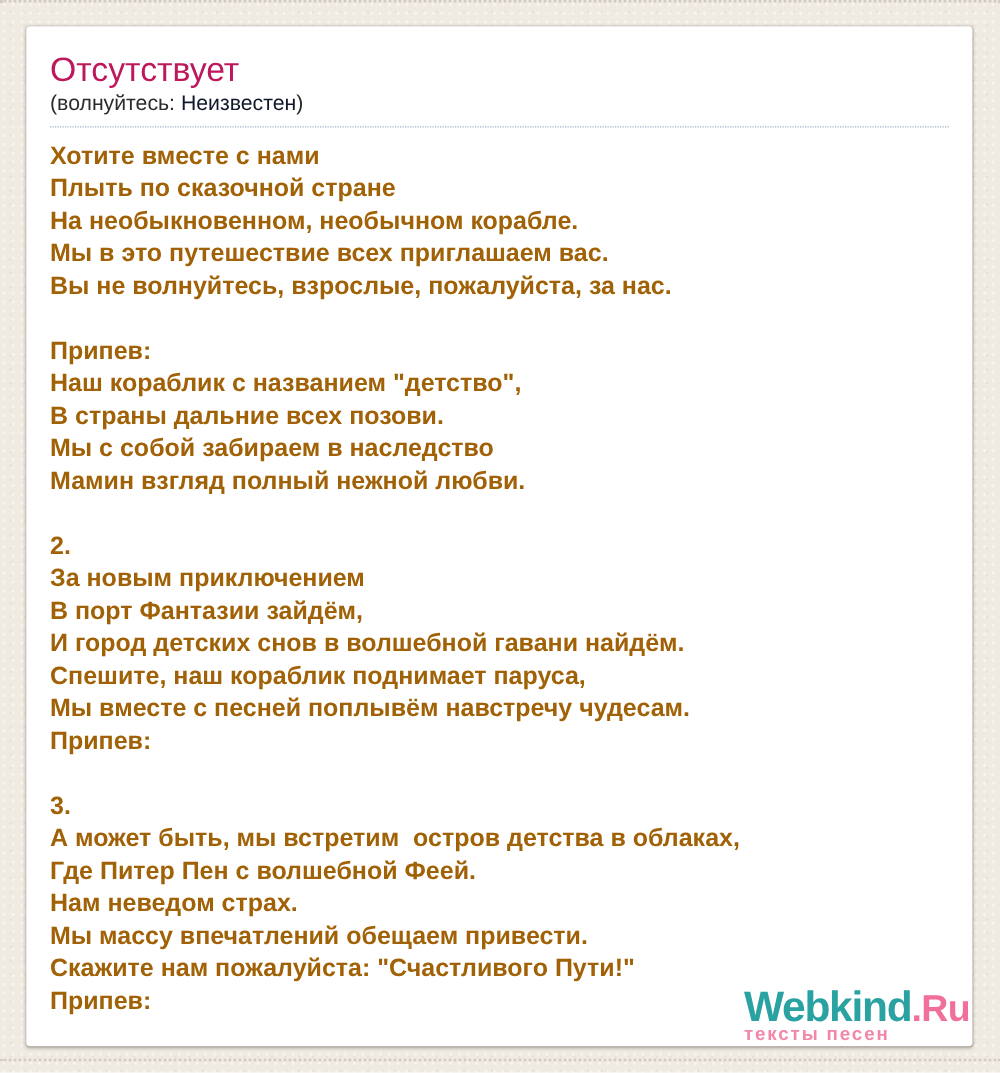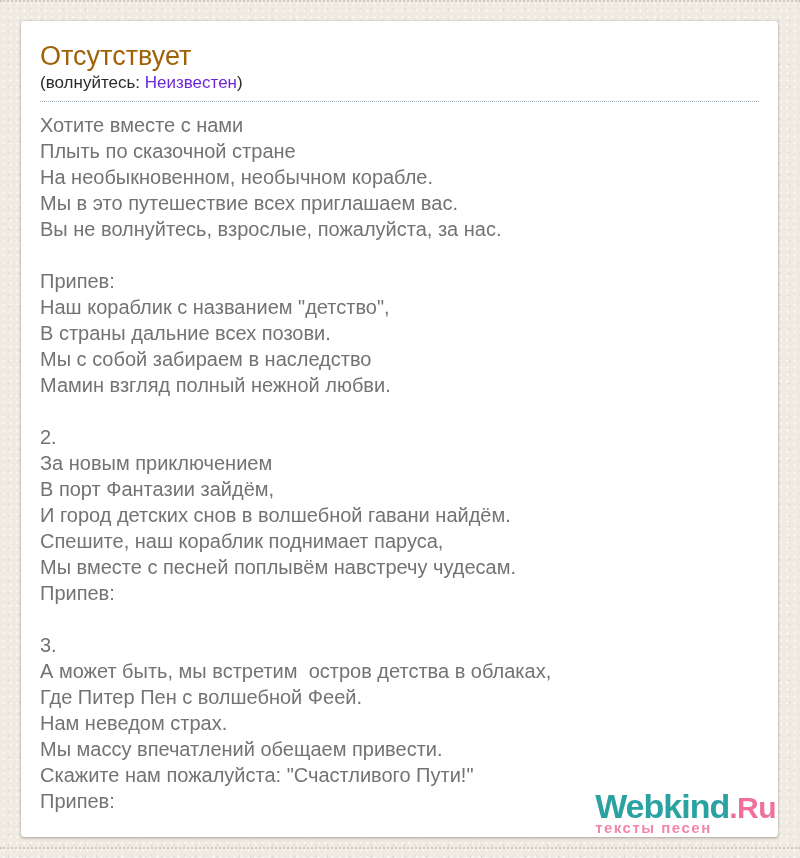--- a/index.html
+++ b/index.html
@@ -40,42 +40,43 @@
     border-radius: 3px;
     box-shadow: 0 1px 3px rgba(110,100,88,0.55), 0 0 1px rgba(0,0,0,0.18);
     padding: 20px 19px 0 19px;
   }
 
   .song-title {
     margin: 0;
     font-size: 27px;
     line-height: 30px;
     font-weight: normal;
-    color: #a16207;
+    color: #be185d;
   }
   .artist-line {
     margin: 1px 0 0 0;
     padding-bottom: 7px;
     font-size: 17px;
     line-height: 22px;
     color: #2b2b2b;
     border-bottom: 1px dotted #9fb3c4;
   }
   .artist-link {
-    color: #6d28d9;
+    color: #0f172a;
     text-decoration: none;
     cursor: pointer;
   }
 
   .lyrics {
     margin-top: 10px;
     font-size: 20px;
     line-height: 26px;
-    color: #737373;
+    color: #a16207;
     white-space: pre-wrap;
+    font-weight: bold;
   }
 
   .logo {
     position: absolute;
     right: 2px;
     bottom: 2px;
     cursor: pointer;
     line-height: 1;
   }
   .logo-main {

